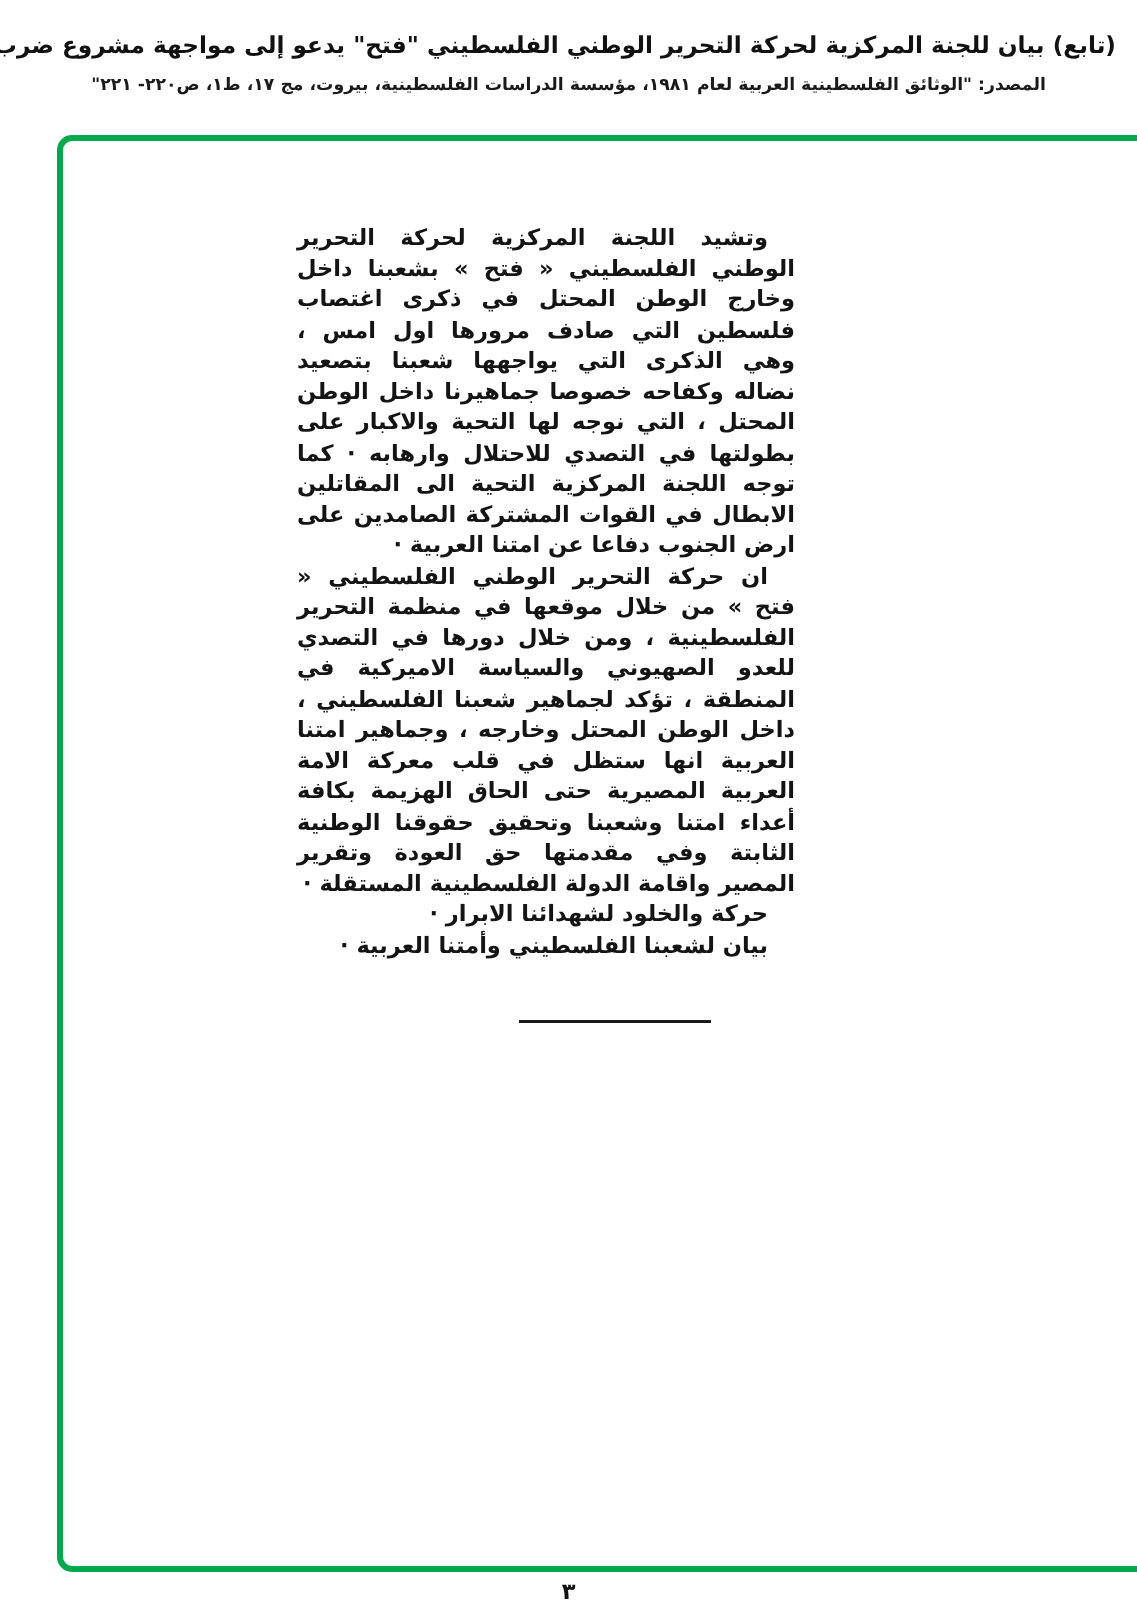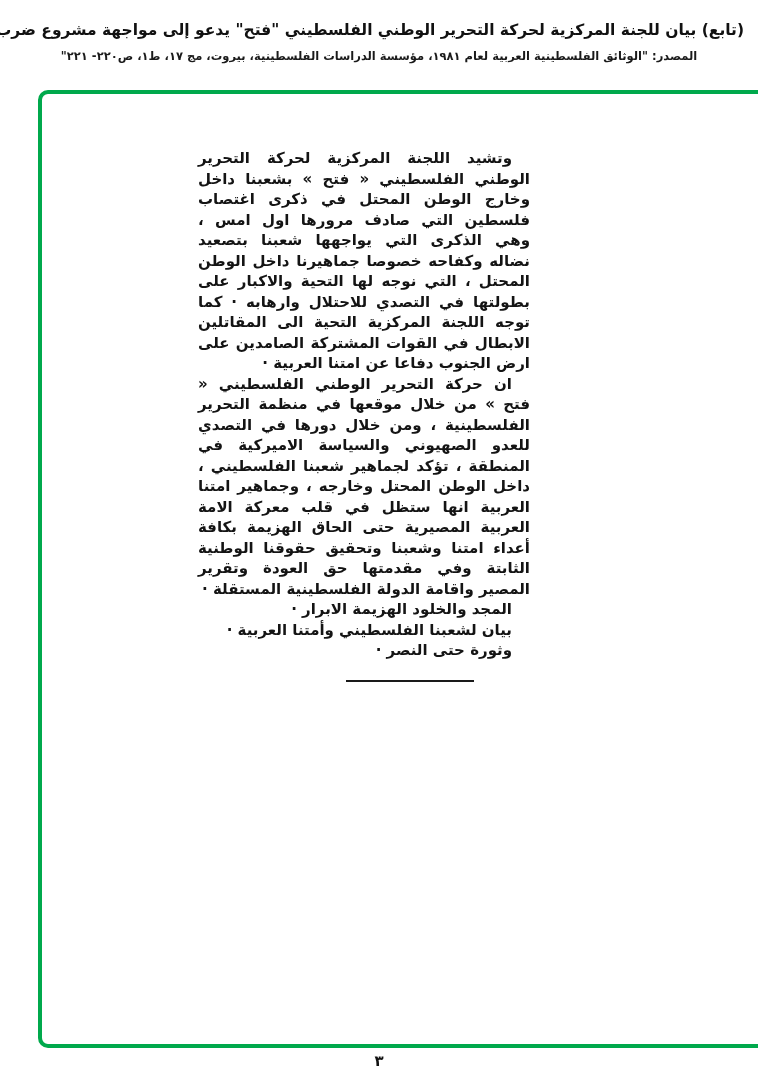--- a/index.html
+++ b/index.html
@@ -99,23 +99,22 @@
   <header class="page-header">
     <div class="doc-title">(تابع) بيان للجنة المركزية لحركة التحرير الوطني الفلسطيني "فتح" يدعو إلى مواجهة مشروع ضرب القوى الوطنية في لبنان</div>
     <div class="doc-source">المصدر: "الوثائق الفلسطينية العربية لعام ١٩٨١، مؤسسة الدراسات الفلسطينية، بيروت، مج ١٧، ط١، ص٢٢٠- ٢٢١"</div>
   </header>
 
   <div class="scan-box">
 
     <div class="text-block">
       <p>وتشيد اللجنة المركزية لحركة التحرير الوطني الفلسطيني « فتح » بشعبنا داخل وخارج الوطن المحتل في ذكرى اغتصاب فلسطين التي صادف مرورها اول امس ، وهي الذكرى التي يواجهها شعبنا بتصعيد نضاله وكفاحه خصوصا جماهيرنا داخل الوطن المحتل ، التي نوجه لها التحية والاكبار على بطولتها في التصدي للاحتلال وارهابه · كما توجه اللجنة المركزية التحية الى المقاتلين الابطال في القوات المشتركة الصامدين على ارض الجنوب دفاعا عن امتنا العربية ·</p>
       <p>ان حركة التحرير الوطني الفلسطيني « فتح » من خلال موقعها في منظمة التحرير الفلسطينية ، ومن خلال دورها في التصدي للعدو الصهيوني والسياسة الاميركية في المنطقة ، تؤكد لجماهير شعبنا الفلسطيني ، داخل الوطن المحتل وخارجه ، وجماهير امتنا العربية انها ستظل في قلب معركة الامة العربية المصيرية حتى الحاق الهزيمة بكافة أعداء امتنا وشعبنا وتحقيق حقوقنا الوطنية الثابتة وفي مقدمتها حق العودة وتقرير المصير واقامة الدولة الفلسطينية المستقلة ·</p>
-      <p class="closing">المجد والخلود الهزيمة الابرار ·</p>
+      <p class="closing">حركة والخلود لشهدائنا الابرار ·</p>
       <p class="closing">بيان لشعبنا الفلسطيني وأمتنا العربية ·</p>
-      <p class="closing">وثورة حتى النصر ·</p>
     </div>
 
     <div class="end-divider"></div>
 
   </div>
 
   <div class="page-number">٣</div>
 
 </div>
 

